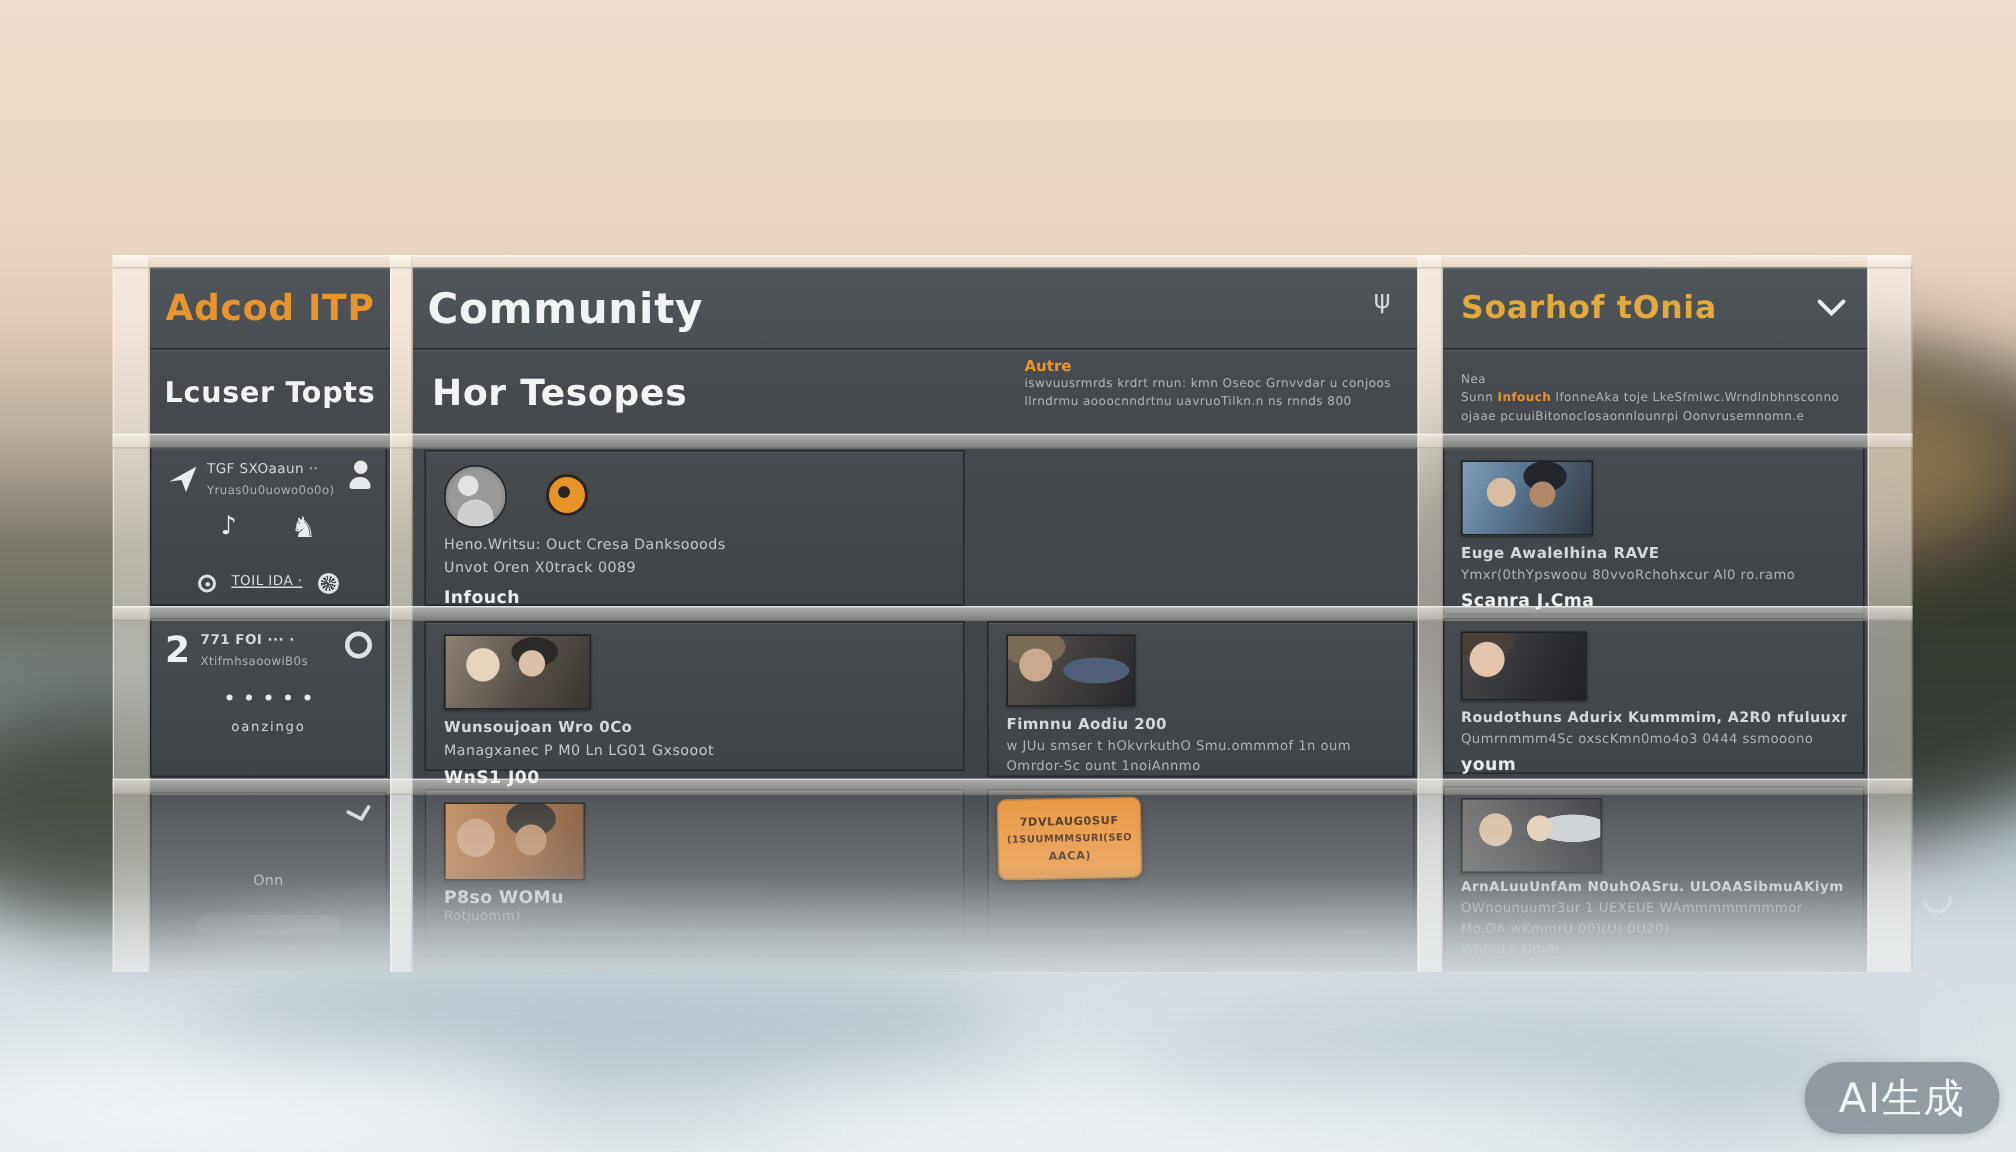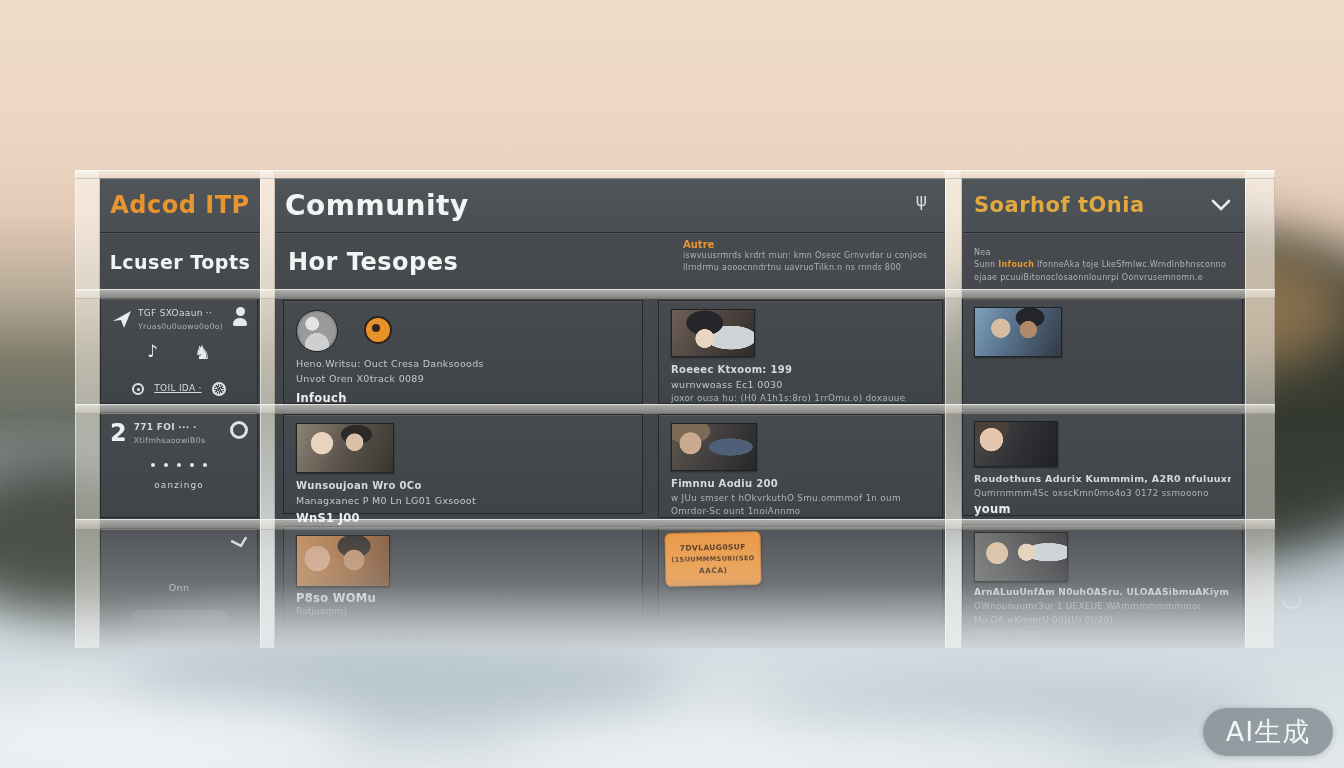--- a/index.html
+++ b/index.html
@@ -214,28 +214,20 @@
         <div class="avatar"></div>
         <div class="obadge" style="margin-top:6px;"></div>
       </div>
       <div style="margin-top:5px;">
         <div class="tline">Heno.Writsu: Ouct Cresa Danksooods</div>
         <div class="tline">Unvot Oren X0track 0089</div>
         <div class="bline">Infouch</div>
       </div>
     </div>
 
-    <div class="card" style="left:383px;top:122px;width:285px;height:104px;padding:8px 12px;">
-      <div class="ph ph-hat" style="width:82px;height:46px;"></div>
-      <div style="margin-top:5px;">
-        <div class="tline lead">Roeeec Ktxoom: 199</div>
-        <div class="tline">wurnvwoass Ec1 0030</div>
-        <div class="tline dim">joxor ousa hu: (H0 A1h1s:8ro) 1rrOmu.o) doxauue</div>
-      </div>
-    </div>
 
     <div class="card" style="left:8px;top:236px;width:360px;height:100px;padding:8px 12px;">
       <div class="ph ph-two" style="width:96px;height:48px;"></div>
       <div style="margin-top:5px;">
         <div class="tline lead">Wunsoujoan  Wro 0Co</div>
         <div class="tline">Managxanec P M0 Ln LG01 Gxsooot</div>
         <div class="bline" style="margin-top:3px;">WnS1 J00</div>
       </div>
     </div>
 
@@ -273,27 +265,32 @@
       </svg>
     </div>
     <div class="psub" style="padding:4px 0 0 12px;align-items:flex-start;flex-direction:column;justify-content:center;">
       <div class="tline dim" style="font-size:8px;">Nea</div>
       <div class="tline dim" style="font-size:8px;max-width:258px;"><span>Sunn </span><span class="t-orange" style="font-size:8px;">Infouch</span><span> lfonneAka toje LkeSfmlwc.Wrndlnbhnsconno</span></div>
       <div class="tline dim" style="font-size:8px;max-width:258px;">ojaae pcuuiBitonoclosaonnlounrpi Oonvrusemnomn.e</div>
     </div>
 
     <div class="card" style="left:0;top:120px;width:281px;height:112px;padding:8px 11px;">
       <div class="ph ph-blue" style="width:86px;height:48px;"></div>
+      <div style="margin-top:5px;">
+        <div class="tline lead">Euge AwaleIhina RAVE</div>
+        <div class="tline dim">Ymxr(0thYpswoou 80vvoRchohxcur Al0 ro.ramo</div>
+        <div class="bline" style="margin-top:2px;">Scanra J.Cma</div>
+      </div>
     </div>
 
     <div class="card" style="left:0;top:234px;width:281px;height:104px;padding:8px 11px;">
       <div class="ph ph-girl" style="width:82px;height:44px;"></div>
       <div style="margin-top:5px;">
         <div class="tline lead" style="font-size:9.5px;">Roudothuns Adurix Kummmim, A2R0 nfuluuxn Ubnta</div>
-        <div class="tline dim">Qumrnmmm4Sc oxscKmn0mo4o3 0172 ssmooono</div>
+        <div class="tline dim">Qumrnmmm4Sc oxscKmn0mo4o3 0444 ssmooono</div>
         <div class="bline" style="margin-top:2px;">youm</div>
       </div>
     </div>
 
     <div class="card fade-soft" style="left:0;top:346px;width:281px;height:122px;padding:7px 11px;">
       <div class="ph ph-duo" style="width:92px;height:48px;"></div>
       <div style="margin-top:4px;">
         <div class="tline lead" style="font-size:9px;">ArnALuuUnfAm N0uhOASru. ULOAASibmuAKiym</div>
         <div class="tline dim">OWnounuumr3ur 1 UEXEUE WAmmmmmmmmor</div>
         <div class="tline dim">Mo.OA wKmmrU 00)(U) 0U20)</div>

